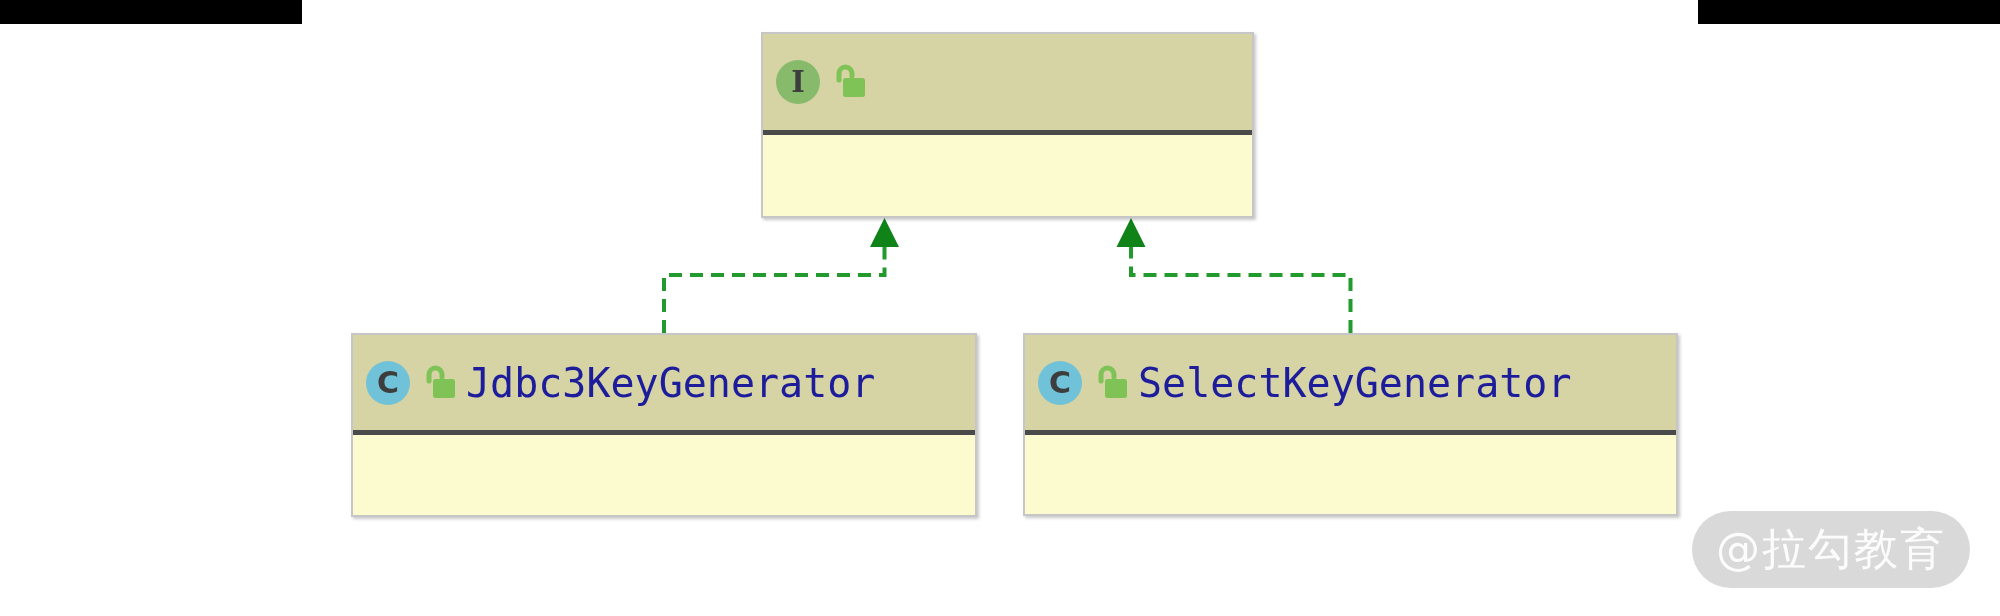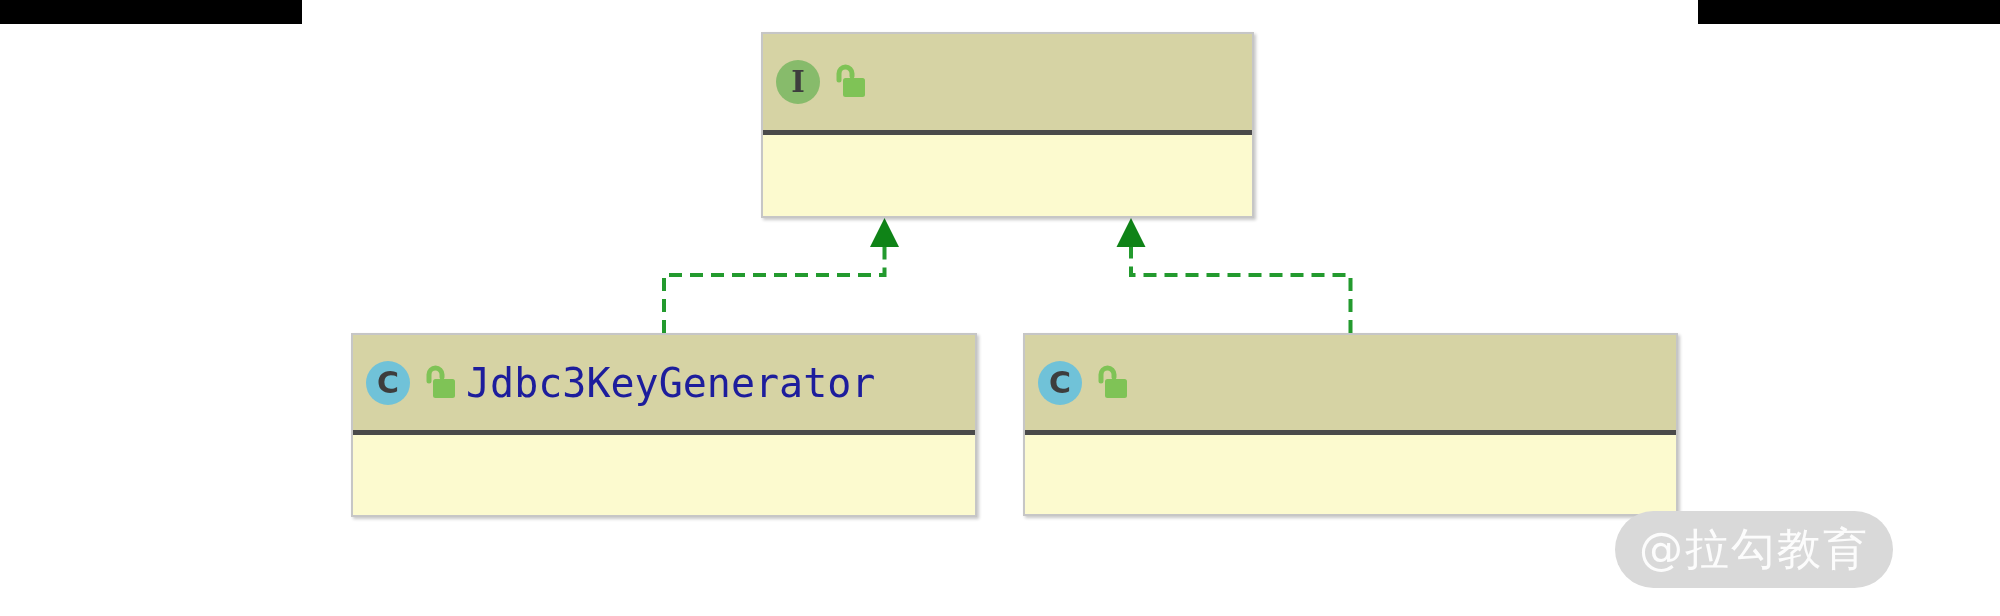--- a/index.html
+++ b/index.html
@@ -66,21 +66,21 @@
     font-family: "DejaVu Sans Mono", "Liberation Mono", monospace;
     font-size: 40px;
     white-space: nowrap;
   }
   .label-interface { color: #1a1a1a; }
   .label-class     { color: #1d1d9c; margin-left: 7px; }
 
   
   .watermark {
     position: absolute;
-    left: 1615px; top: 511px;
+    left: 1692px; top: 511px;
     width: 278px; height: 77px;
     border-radius: 40px;
     background: #d9d9d9;
     display: flex; align-items: center; justify-content: center;
   }
   .watermark-text {
     color: rgba(255,255,255,0.92);
     font-size: 44px;
     letter-spacing: 2px;
     font-family: "DejaVu Sans", sans-serif;
@@ -132,19 +132,20 @@
 
 <div class="node node-selectkeygenerator">
   <div class="node-header">
     <div class="badge badge-class">
       <span>C</span>
     </div>
     <svg class="lock-icon" width="38" height="38" viewBox="0 0 38 38">
       <path d="M8 17 V10.5 a6.5 6.5 0 0 1 13 0 V13" fill="none" stroke="#7fc356" stroke-width="5" stroke-linecap="round"></path>
       <rect x="12" y="15" width="22" height="19" rx="2.5" fill="#7fc356"></rect>
     </svg>
+    <span class="node-label label-class">SelectKeyGenerator</span>
   </div>
   <div class="node-body"></div>
 </div>
 
 <div class="watermark">
   <span class="watermark-text">@拉勾教育</span>
 </div>
 
 </body></html>

